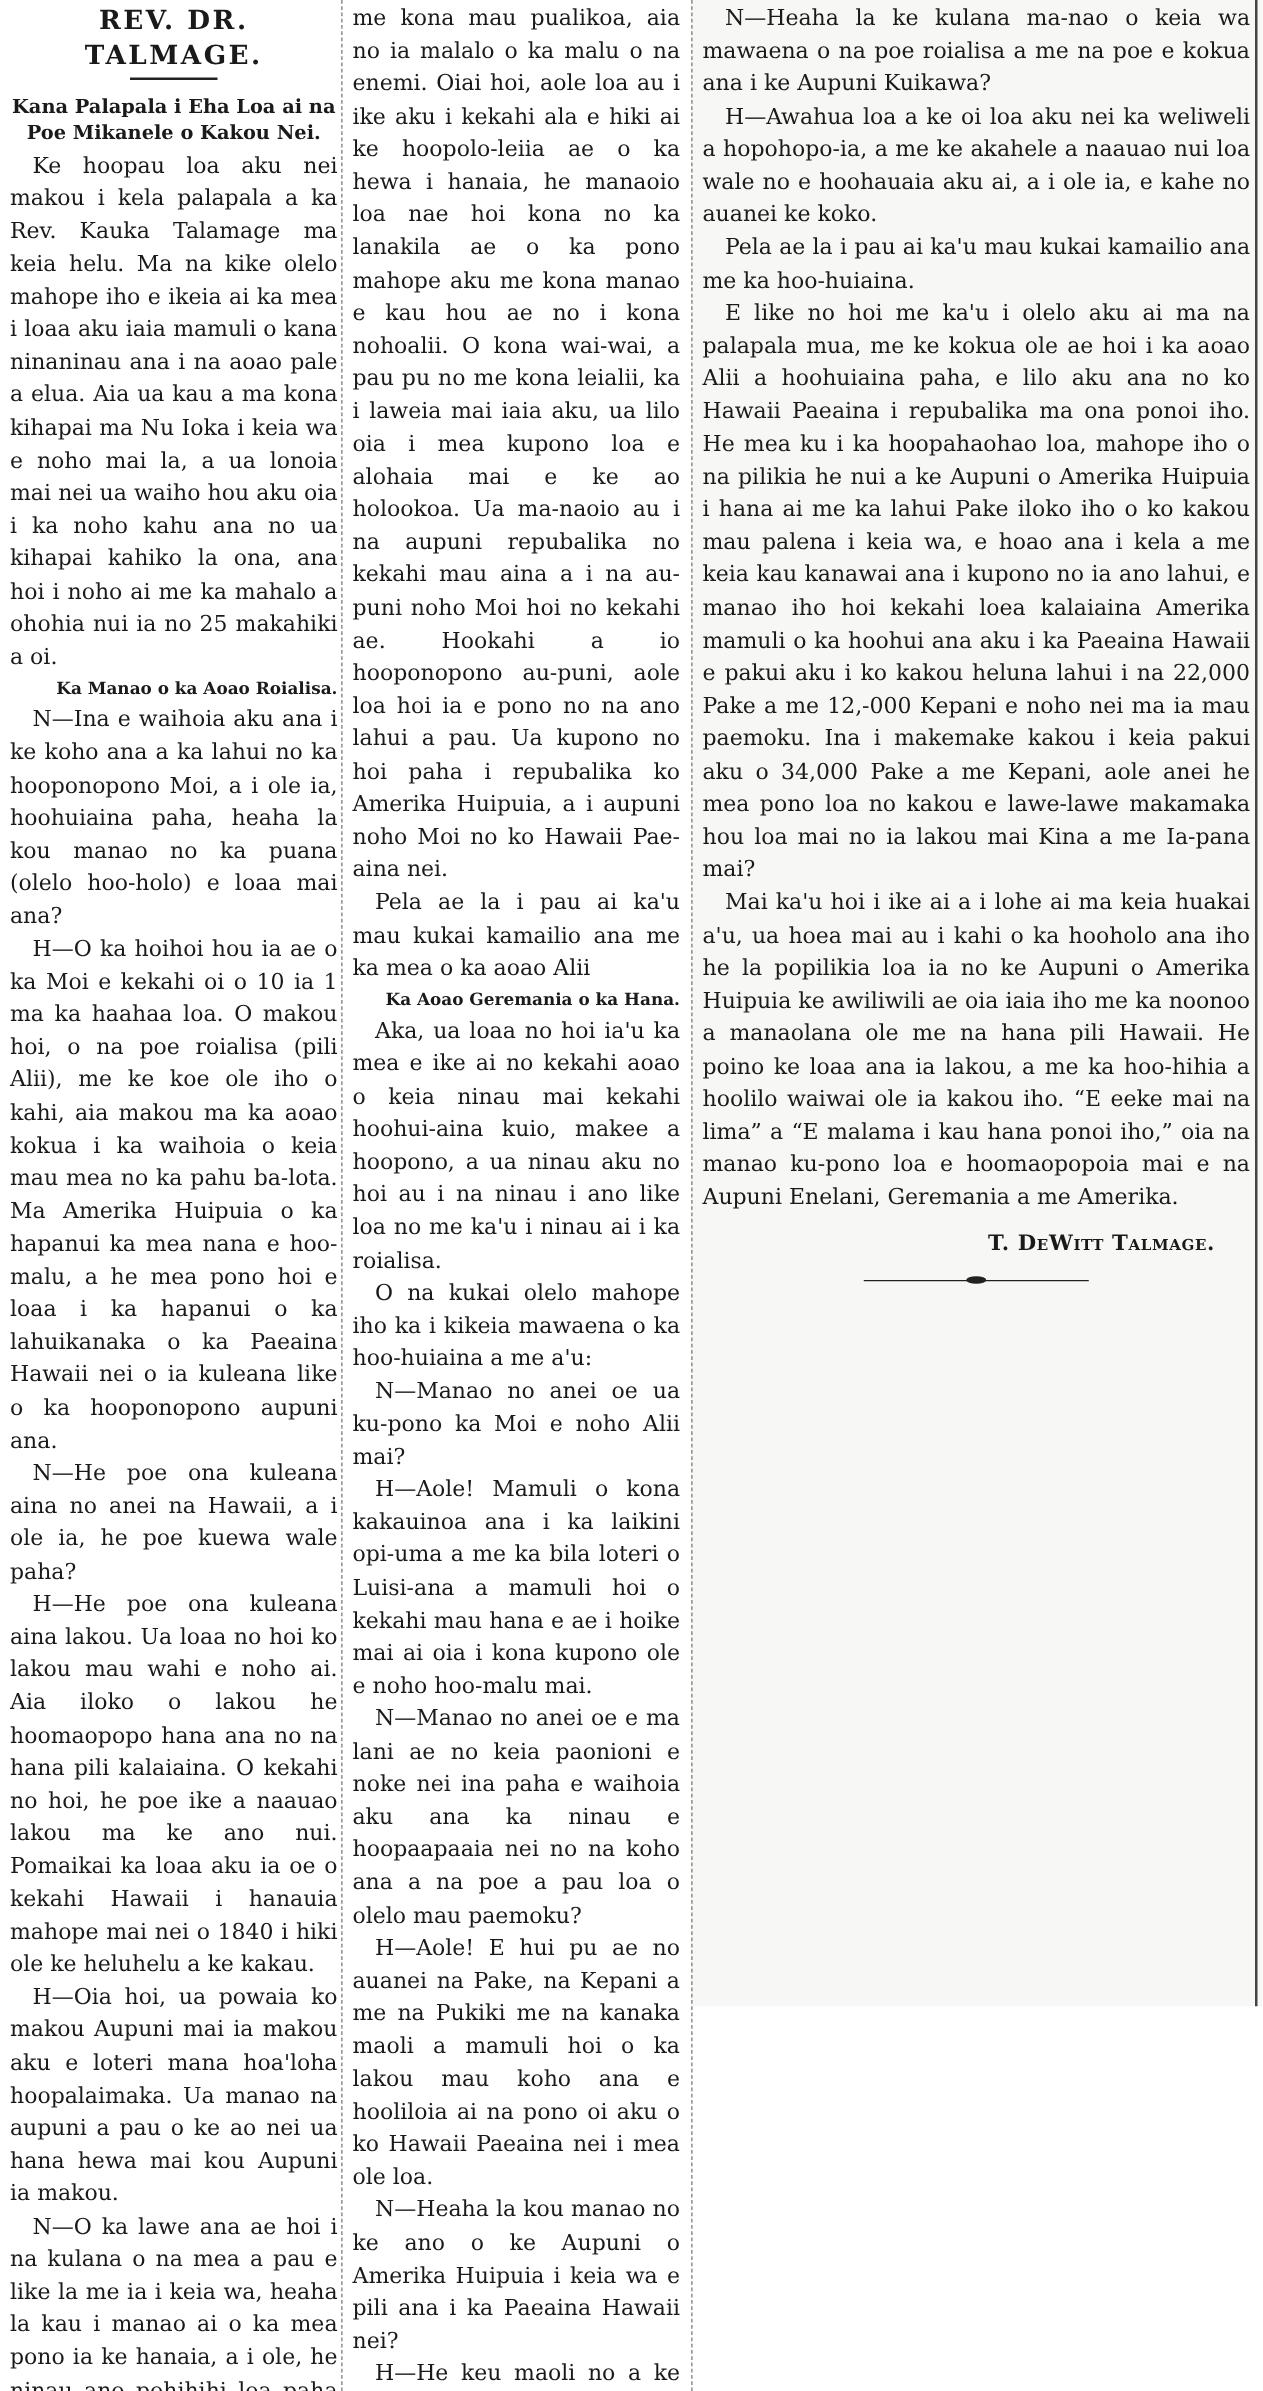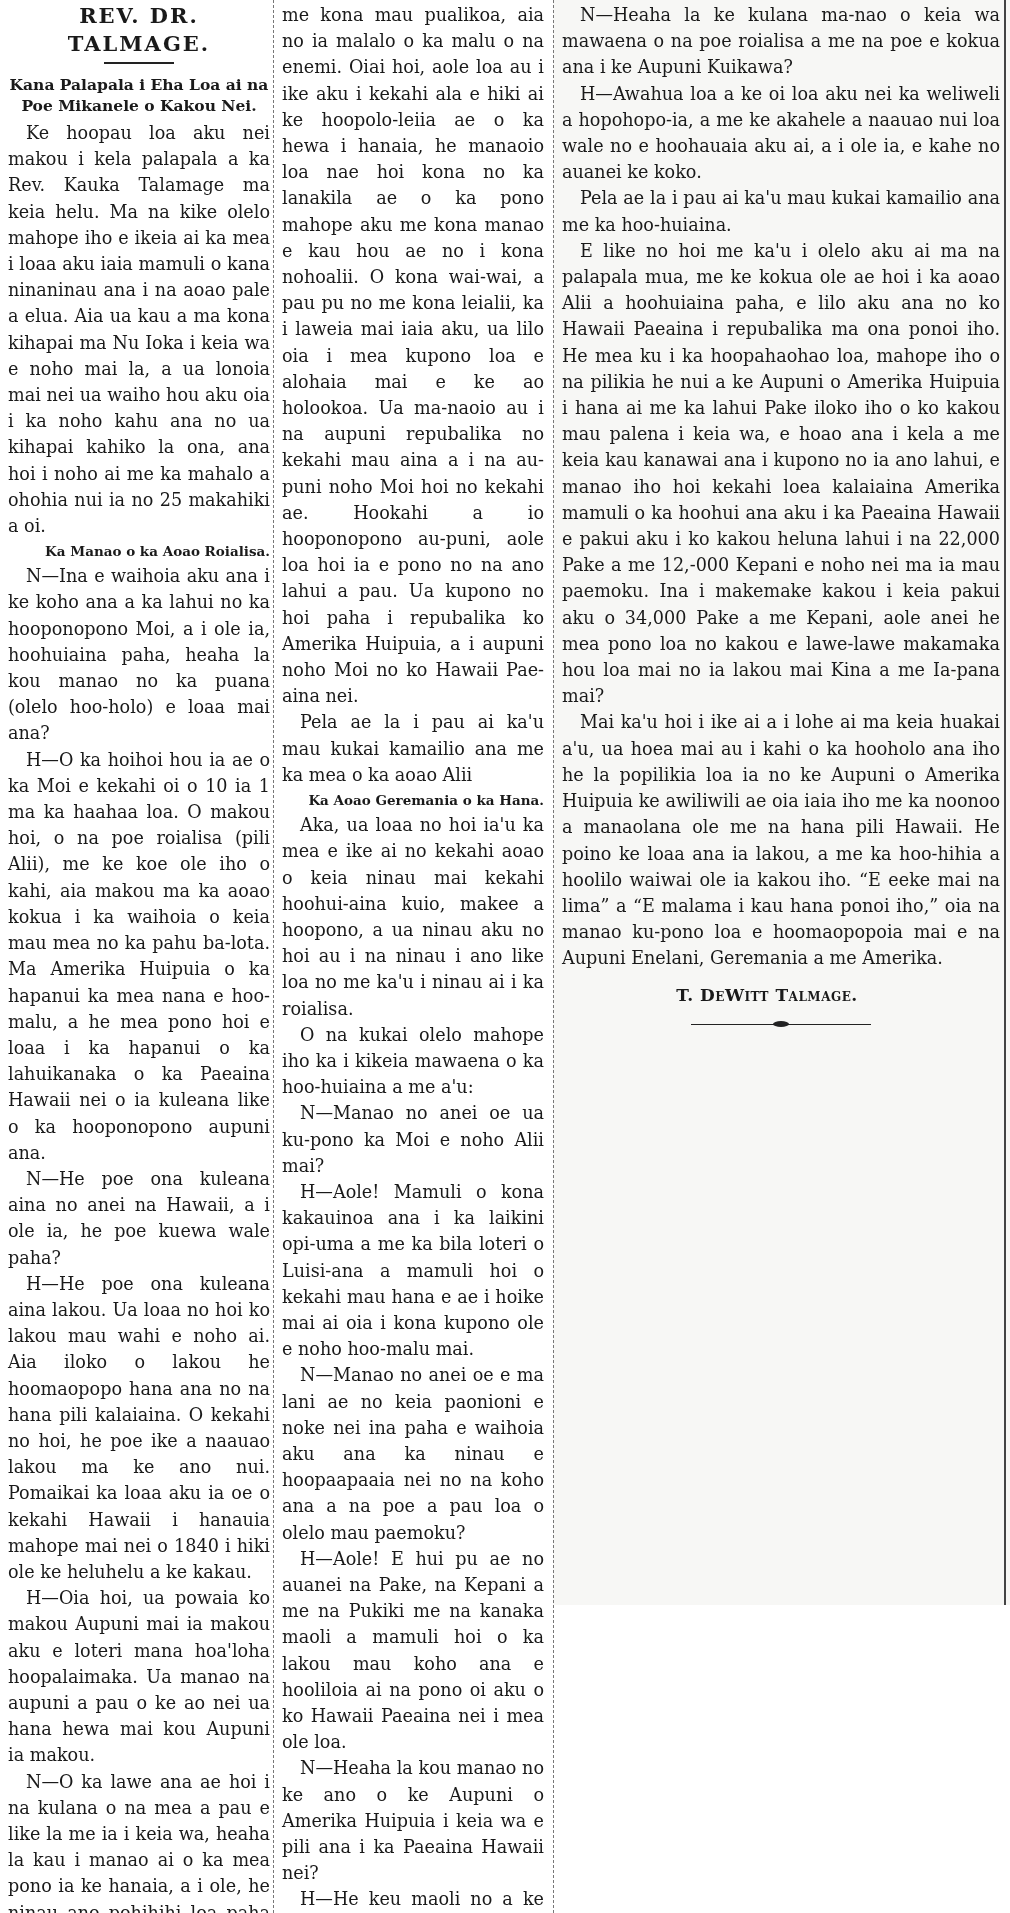--- a/index.html
+++ b/index.html
@@ -15,21 +15,21 @@
   .rule-v.r1{left:273px;top:0;height:1913px;}
   .rule-v.r2{left:553px;top:0;height:1913px;}
   .rule-v.r3{left:1004px;top:0;height:1605px;border-left:2px solid #444;}
   .headline{font-family:"DejaVu Serif","Liberation Serif",serif;font-weight:bold;font-size:21px;
             letter-spacing:2px;text-align:center;margin:0 0 4px 0;line-height:28px;}
   .hr-small{width:70px;height:2px;background:#222;margin:4px auto 10px auto;}
   .subhead{font-weight:bold;text-align:center;font-size:15.5px;line-height:21px;margin:0 0 4px 0;}
   .section{font-weight:bold;font-size:13.5px;line-height:24px;text-align:right;margin:0;}
   p{margin:0;text-indent:18px;}
   p.noind{text-indent:0;}
-  .sig{text-align:center;font-weight:bold;font-variant:small-caps;font-size:17px;
+  .sig{text-align:right;font-weight:bold;font-variant:small-caps;font-size:17px;
        margin:10px 28px 0 0;letter-spacing:0.5px;}
   .orn{position:relative;margin:12px auto 0 auto;width:180px;height:10px;}
   .orn .line{position:absolute;top:4px;left:0;width:180px;height:1.5px;background:#222;}
   .orn .dot{position:absolute;top:1px;left:82px;width:16px;height:6px;background:#222;border-radius:50%;}
 </style>
 </head>
 <body>
 
 <div class="page">
   <div class="col3-bg"></div>

